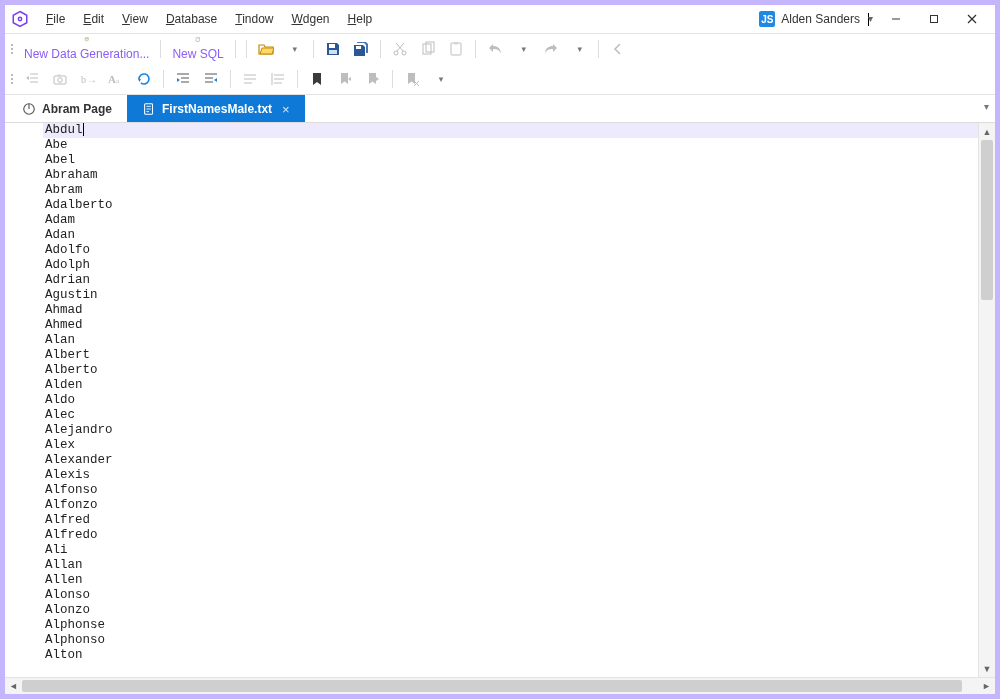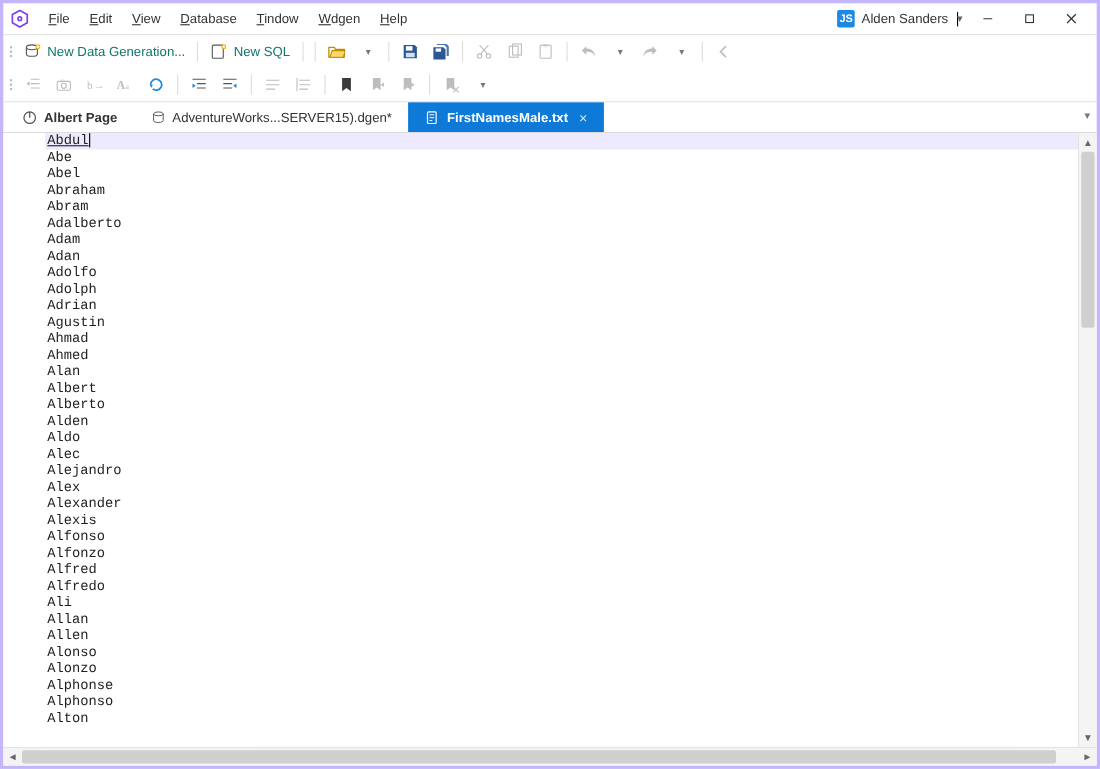--- a/index.html
+++ b/index.html
@@ -1,35 +1,35 @@
 <!DOCTYPE html>
 <html><head>
 <meta charset="utf-8">
 <style>
   * { box-sizing: border-box; margin: 0; padding: 0; }
   html, body { width: 1000px; height: 699px; overflow: hidden; font-family: "Segoe UI", Tahoma, sans-serif; font-size: 12px; color: #333; background: #fff; }
-  .app { display: flex; flex-direction: column; height: 100%; border: 3px solid #c4b5fd; }
+  .app { display: flex; flex-direction: column; height: 100%; border: 5px solid #c4b5fd; }
 
   
   .menubar { display: flex; align-items: center; height: 28px; padding: 0 6px; gap: 4px; }
   .app-icon { width: 18px; height: 18px; display:flex; align-items:center; justify-content:center; margin-right: 6px; }
   .menu-item { padding: 4px 7px; cursor: default; }
   .menu-item .ul { text-decoration: underline; }
   .menubar .spacer { flex: 1; }
   .user-badge { display:flex; align-items:center; gap:6px; padding: 2px 6px; }
   .user-badge .sq { width:16px; height:16px; background:#1e88e5; color:#fff; font-size:10px; font-weight:700; display:flex; align-items:center; justify-content:center; border-radius:2px; }
   .user-badge .caret { font-size:10px; color:#666; margin-left:2px;}
   .win-btn { width:34px; height:22px; display:flex; align-items:center; justify-content:center; color:#333; }
 
   .divider { height:1px; background:#e3e3e3; }
 
   
   .toolbar { display:flex; align-items:center; height:30px; padding: 0 4px; gap:2px; }
   .tbtn { height:24px; min-width:26px; padding:0 5px; display:flex; align-items:center; justify-content:center; gap:5px; color:#555; border-radius:2px; }
-  .tbtn.label { color:#0f766e; }
+  .tbtn.label { color:#8b5cf6;flex-direction:column; }
   .tbtn.disabled { color:#bdbdbd; }
   .tbtn svg { width:16px; height:16px; }
   .sep { width:1px; height:18px; background:#dcdcdc; margin: 0 4px; }
   .grip { width:6px; display:flex; flex-direction:column; gap:2px; align-items:center; justify-content:center; height:20px; margin-right:2px;}
   .grip i { width:2px; height:2px; background:#bbb; display:block; }
   .dd-caret { font-size:9px; color:#777; margin-left:2px; }
 
   
   .tabstrip { display:flex; align-items:stretch; height:28px; border-bottom:1px solid #dcdcdc; padding-left:2px; position:relative; }
   .tab { display:flex; align-items:center; gap:6px; padding:0 14px; border:1px solid transparent; border-bottom:none; font-size:12px; color:#333; cursor:default; position:relative; }
@@ -37,21 +37,21 @@
   .tab.active .tab-close { color:#cfe8fb; }
   .tab .tab-close { font-size:13px; color:#999; margin-left:4px; }
   .tab svg { width:14px; height:14px; }
   .tabstrip .rightcaret { position:absolute; right:6px; top:6px; color:#777; font-size:10px; }
 
   
   .editor-wrap { flex:1; display:flex; position:relative; overflow:hidden; }
   .gutter { width:38px; background:#fff; }
   .editor { flex:1; font-family: Consolas, "Courier New", monospace; font-size:12.5px; line-height:15px; color:#222; white-space:pre; overflow:hidden; position:relative; }
   .line { height:15px; padding-left:2px; }
-  .line.current { background:#eceafc; position:relative;text-decoration:underline; }
+  .line.current { background:#eceafc; position:relative; }
   .caret { display:inline-block; width:1px; height:13px; background:#000; vertical-align:middle; margin-left:0px; animation: blink 1s step-end infinite; }
   @keyframes blink { 50% { opacity:0; } }
 
   
   .vscroll { width:17px; background:#f4f4f4; border-left:1px solid #e4e4e4; display:flex; flex-direction:column; align-items:center; }
   .vscroll .arrow { height:17px; width:100%; display:flex; align-items:center; justify-content:center; color:#666; font-size:9px; }
   .vscroll .track { flex:1; width:100%; position:relative; }
   .vscroll .thumb { position:absolute; top:0; left:2px; right:2px; height:160px; background:#cfcfcf; border-radius:2px; }
 
   .hscroll { height:17px; background:#f4f4f4; border-top:1px solid #e4e4e4; display:flex; align-items:center; }
@@ -311,28 +311,21 @@
   </div>
 
   <div class="divider"></div>
 
   <div class="tabstrip">
     <div class="tab">
       <svg viewBox="0 0 16 16">
           <circle cx="8" cy="8" r="6" fill="none" stroke="#555" stroke-width="1.3"></circle>
           <line x1="8" y1="2" x2="8" y2="8" stroke="#555" stroke-width="1.3"></line>
         </svg>
-      <span style="font-weight:600">Albert Page</span>
-    </div>
-    <div class="tab">
-      <svg viewBox="0 0 16 16">
-          <ellipse cx="8" cy="4" rx="5" ry="2" fill="none" stroke="#555"></ellipse>
-          <path d="M3 4v7c0 1.1 2.2 2 5 2s5-.9 5-2V4" fill="none" stroke="#555"></path>
-        </svg>
-      <span>AdventureWorks...SERVER15).dgen*</span>
+      <span style="font-weight:600">Abram Page</span>
     </div>
     <div class="tab active">
       <svg viewBox="0 0 16 16">
           <rect x="3" y="2" width="9" height="12" rx="1" fill="none" stroke="#fff" stroke-width="1.2"></rect>
           <line x1="5" y1="5" x2="10" y2="5" stroke="#fff"></line>
           <line x1="5" y1="8" x2="10" y2="8" stroke="#fff"></line>
           <line x1="5" y1="11" x2="8" y2="11" stroke="#fff"></line>
         </svg>
       <span style="font-weight:600">FirstNamesMale.txt</span>
       <span class="tab-close">×</span>

